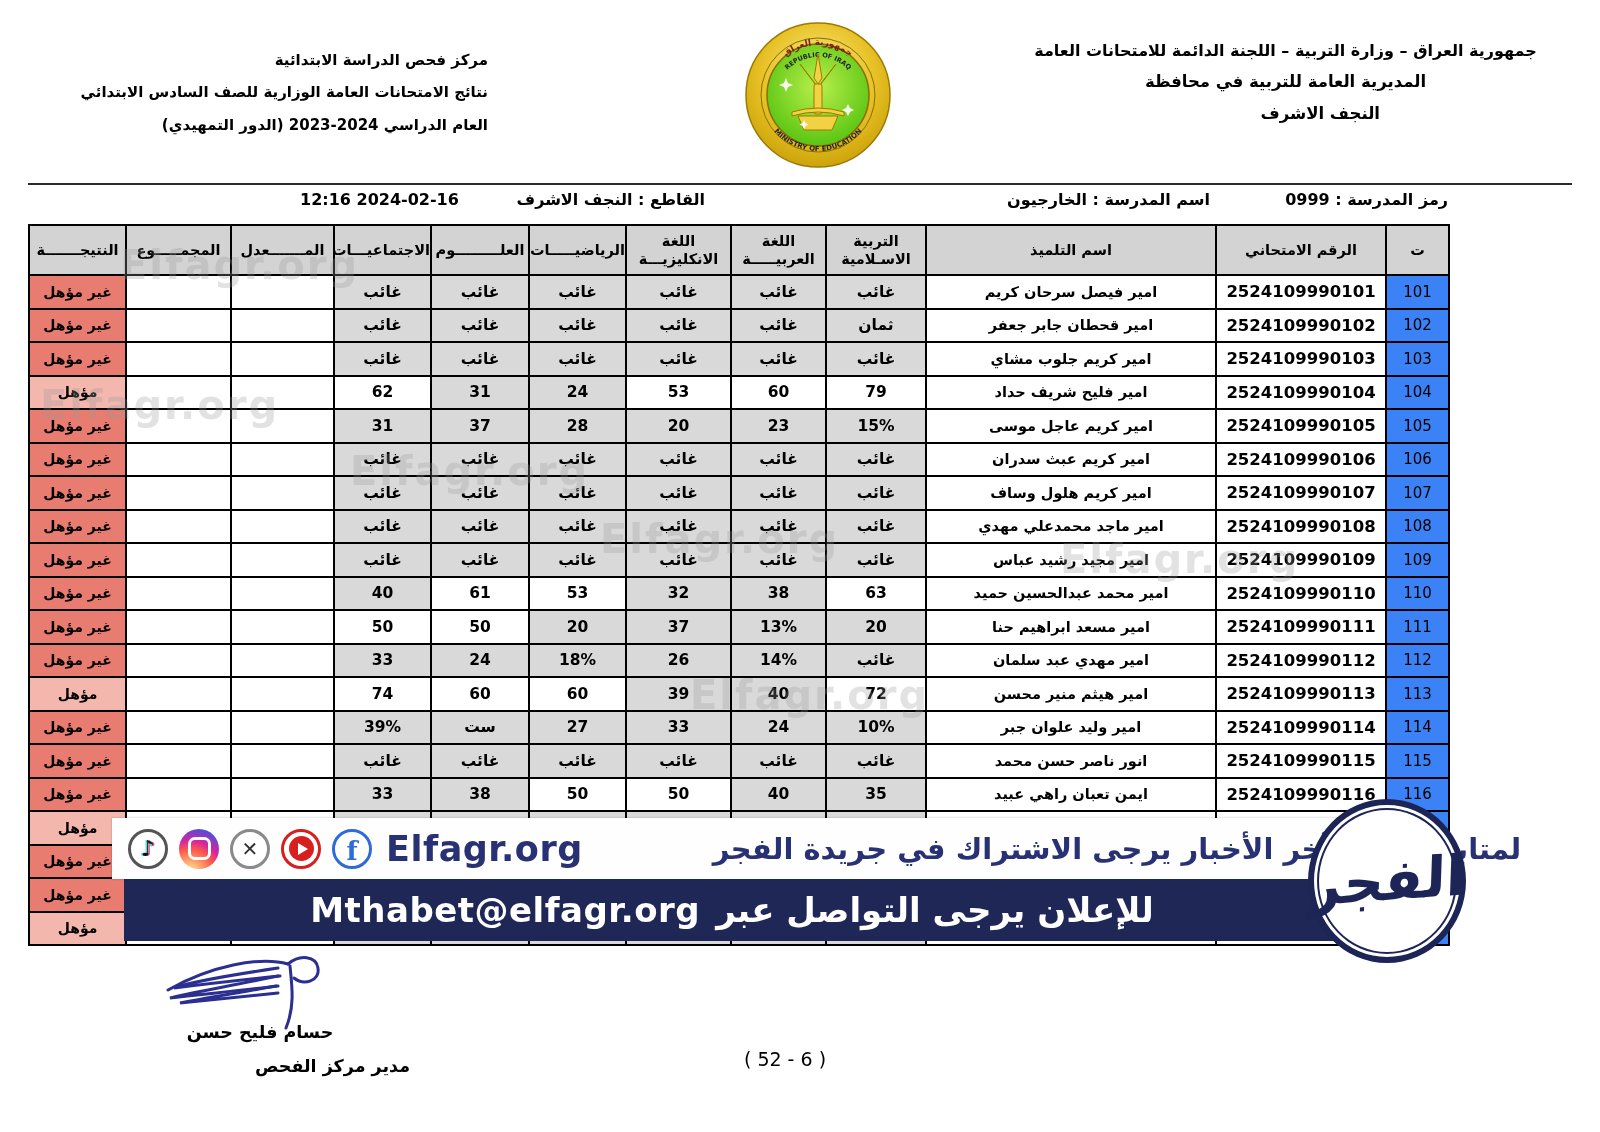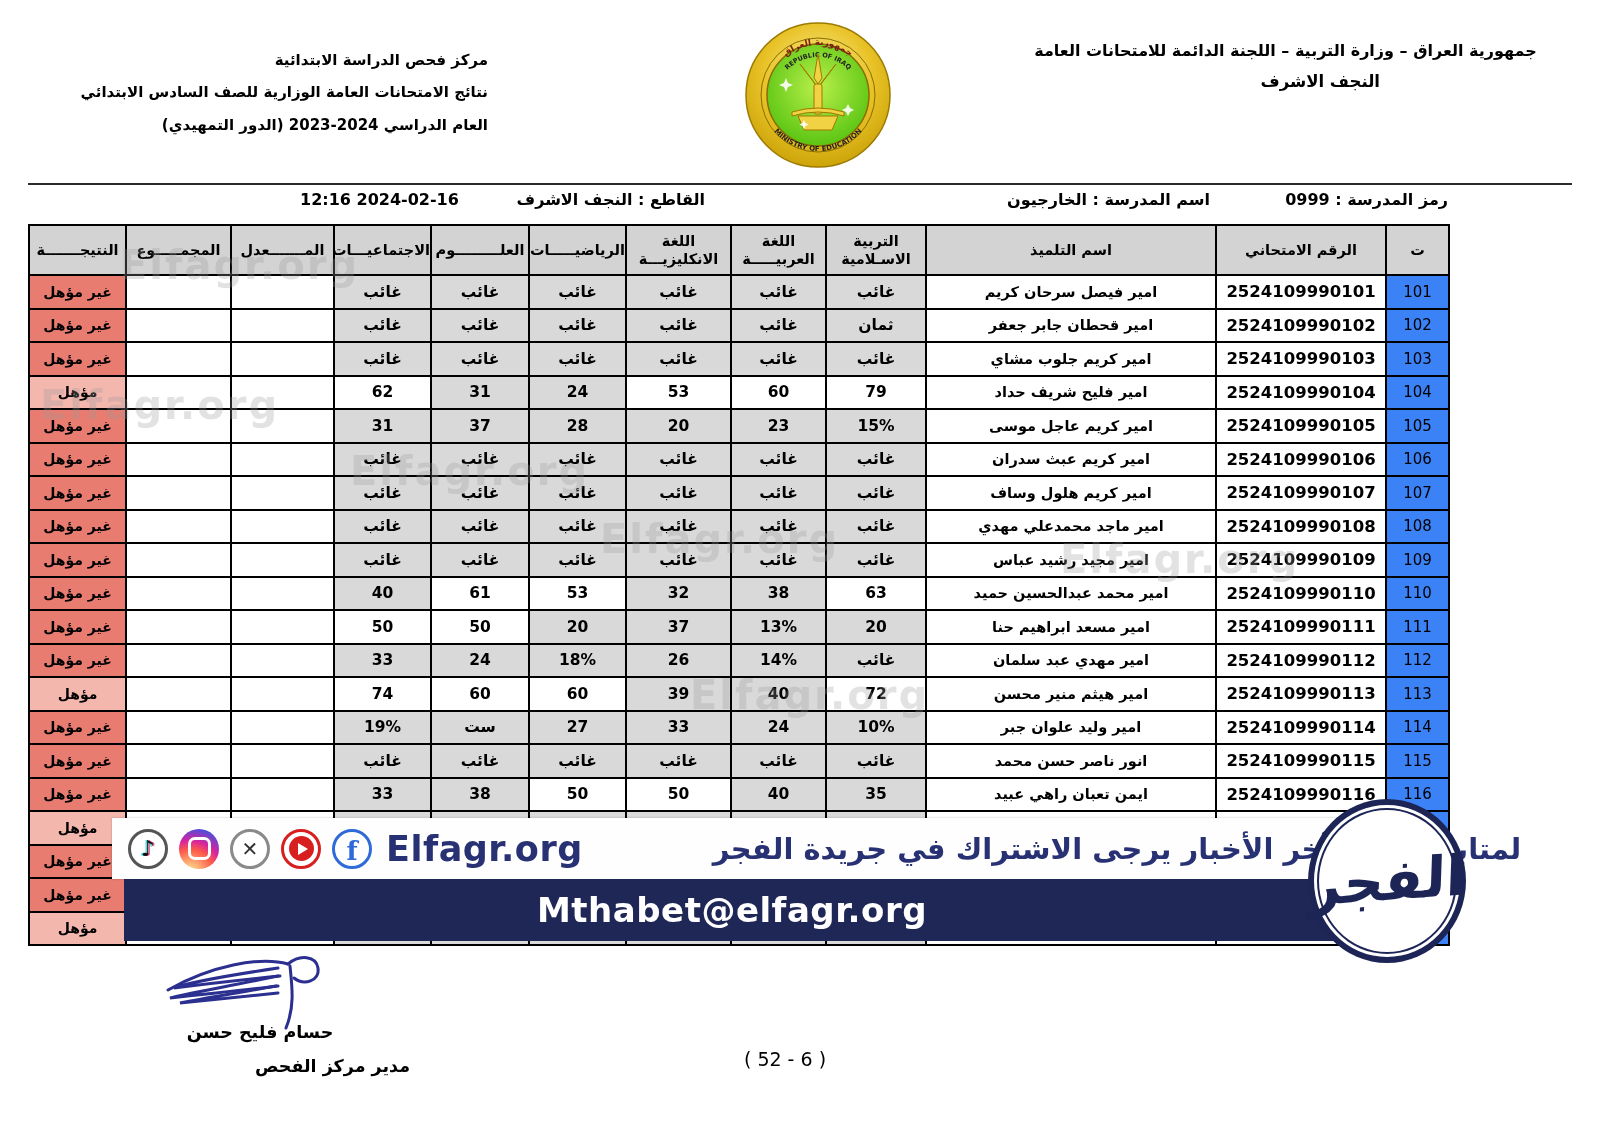--- a/index.html
+++ b/index.html
@@ -61,20 +61,21 @@
   .signature{position:absolute;left:160px;top:948px;z-index:2;}
   .sig-name{position:absolute;left:110px;top:1022px;width:300px;text-align:center;font-weight:bold;font-size:17.5px;direction:rtl;}
   .sig-title{position:absolute;left:110px;top:1056px;width:300px;text-align:right;font-weight:bold;font-size:17.5px;direction:rtl;}
   .pageno{position:absolute;left:655px;top:1048px;width:260px;text-align:center;font-size:19px;}
 </style>
 </head>
 <body>
 
 <div class="hdr-right">
   <div>جمهورية العراق – وزارة التربية – اللجنة الدائمة للامتحانات العامة</div>
+  <div class="l2">المديرية العامة للتربية في محافظة</div>
   <div class="l3">النجف الاشرف</div>
 </div>
 
 <div class="emblem">
   <svg width="152" height="150" viewBox="0 0 152 150">
     <defs>
       <radialGradient id="goldg" cx="50%" cy="38%" r="70%">
         <stop offset="0%" stop-color="#fdf2a0"></stop>
           <stop offset="55%" stop-color="#e8c227"></stop>
           <stop offset="100%" stop-color="#c39a00"></stop>
@@ -343,21 +344,21 @@
       </tr>
       <tr>
         <td class="num">114</td>
         <td class="exam">2524109990114</td>
         <td class="name">امير وليد علوان جبر</td>
         <td class="grade g">10%</td>
         <td class="grade g">24</td>
         <td class="grade g">33</td>
         <td class="grade g">27</td>
         <td class="grade g">ست</td>
-        <td class="grade g">19%</td>
+        <td class="grade g">39%</td>
         <td class="w"></td>
         <td class="w"></td>
         <td class="res-red">غير مؤهل</td>
       </tr>
       <tr>
         <td class="num">115</td>
         <td class="exam">2524109990115</td>
         <td class="name">انور ناصر حسن محمد</td>
         <td class="grade g">غائب</td>
         <td class="grade g">غائب</td>
@@ -447,20 +448,21 @@
       <span class="icon tiktok-icon"></span>
       <span class="icon instagram-icon"></span>
       <span class="icon x-icon"></span>
       <span class="icon youtube-icon"></span>
       <span class="icon facebook-icon"></span>
     </div>
   <span class="elfagr">Elfagr.org</span>
   <span class="bw-text">لمتابعة أهم وآخر الأخبار يرجى الاشتراك في جريدة الفجر</span>
 </div>
 <div class="band-navy">
+  <span>للإعلان يرجى التواصل عبر</span>
   <span class="email">Mthabet@elfagr.org</span>
 </div>
 <div class="logo-circle">
   <span class="fajr">الفجر</span>
 </div>
 
 <div class="signature">
   <svg width="190" height="85" viewBox="0 0 190 85">
     <g stroke="#2b2f8f" stroke-width="3" fill="none" stroke-linecap="round">
       <path d="M8 42 C 50 18, 100 8, 128 16"></path>

